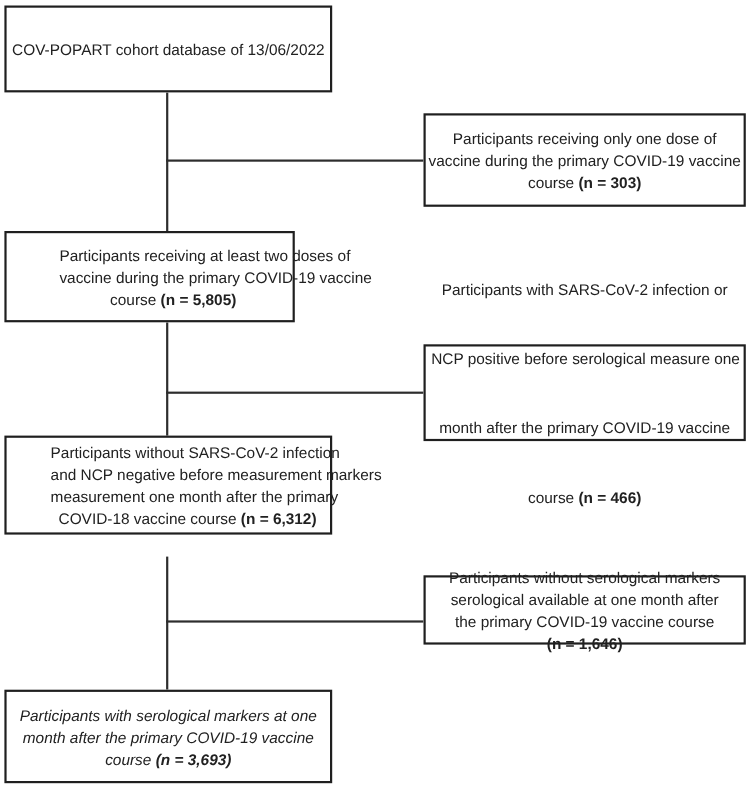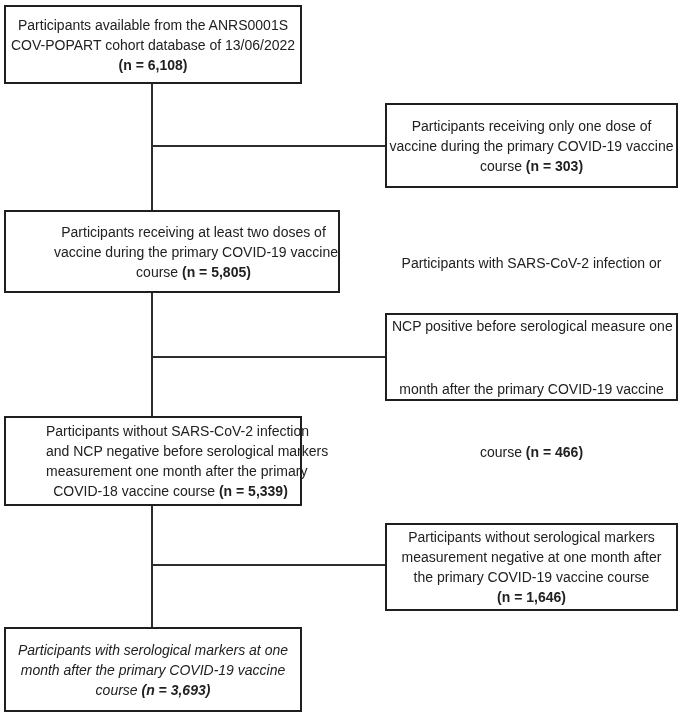--- a/index.html
+++ b/index.html
@@ -53,54 +53,52 @@
 
   <div class="vline" style="left:151px; top:84px; height:126px;"></div>
   <div class="vline" style="left:151px; top:293px; height:123px;"></div>
   <div class="vline" style="left:151px; top:506px; height:121px;"></div>
 
   <div class="hline" style="left:151px; top:145px; width:234px;"></div>
   <div class="hline" style="left:151px; top:356px; width:234px;"></div>
   <div class="hline" style="left:151px; top:564px; width:234px;"></div>
 
   <div class="box" style="left:4px; top:5px; width:298px; height:79px;">
-    <div class="line">Participants available from the ANRS0001S</div>
     <div class="line">COV-POPART cohort database of 13/06/2022</div>
-    <div class="line"><span></span> <span class="bold">(n = 6,108)</span></div>
   </div>
 
   <div class="box" style="left:385px; top:103px; width:293px; height:85px;align-items:center;">
     <div class="line">Participants receiving only one dose of</div>
     <div class="line">vaccine during the primary COVID-19 vaccine</div>
     <div class="line"><span>course</span> <span class="bold">(n = 303)</span></div>
   </div>
 
-  <div class="box" style="left:4px; top:210px; width:336px; height:83px;padding-left:48px;">
+  <div class="box" style="left:4px; top:210px; width:264px; height:83px;padding-left:48px;">
     <div class="line">Participants receiving at least two doses of</div>
     <div class="line">vaccine during the primary COVID-19 vaccine</div>
     <div class="line"><span>course</span> <span class="bold">(n = 5,805)</span></div>
   </div>
 
   <div class="box" style="left:385px; top:313px; width:293px; height:88px;gap:43px;">
     <div class="line">Participants with SARS-CoV-2 infection or</div>
     <div class="line">NCP positive before serological measure one</div>
     <div class="line">month after the primary COVID-19 vaccine</div>
     <div class="line"><span>course</span> <span class="bold">(n = 466)</span></div>
   </div>
 
-  <div class="box" style="left:4px; top:416px; width:298px; height:90px;padding-left:40px;">
+  <div class="box" style="left:4px; top:396px; width:298px; height:90px;padding-left:40px;">
     <div class="line">Participants without SARS-CoV-2 infection</div>
-    <div class="line">and NCP negative before serological markers</div>
+    <div class="line">and NCP negative before measurement markers</div>
     <div class="line">measurement one month after the primary</div>
-    <div class="line"><span>COVID-18 vaccine course</span> <span class="bold">(n = 5,339)</span></div>
+    <div class="line"><span>COVID-18 vaccine course</span> <span class="bold">(n = 6,312)</span></div>
   </div>
 
-  <div class="box" style="left:385px; top:523px; width:293px; height:88px;">
+  <div class="box" style="left:385px; top:523px; width:293px; height:63px;">
     <div class="line">Participants without serological markers</div>
-    <div class="line">measurement negative at one month after</div>
+    <div class="line">serological available at one month after</div>
     <div class="line">the primary COVID-19 vaccine course</div>
     <div class="line"><span></span> <span class="bold">(n = 1,646)</span></div>
   </div>
 
   <div class="box" style="left:4px; top:627px; width:298px; height:85px;font-style:italic;">
     <div class="line">Participants with serological markers at one</div>
     <div class="line">month after the primary COVID-19 vaccine</div>
     <div class="line"><span>course</span> <span class="bold">(n = 3,693)</span></div>
   </div>
 

